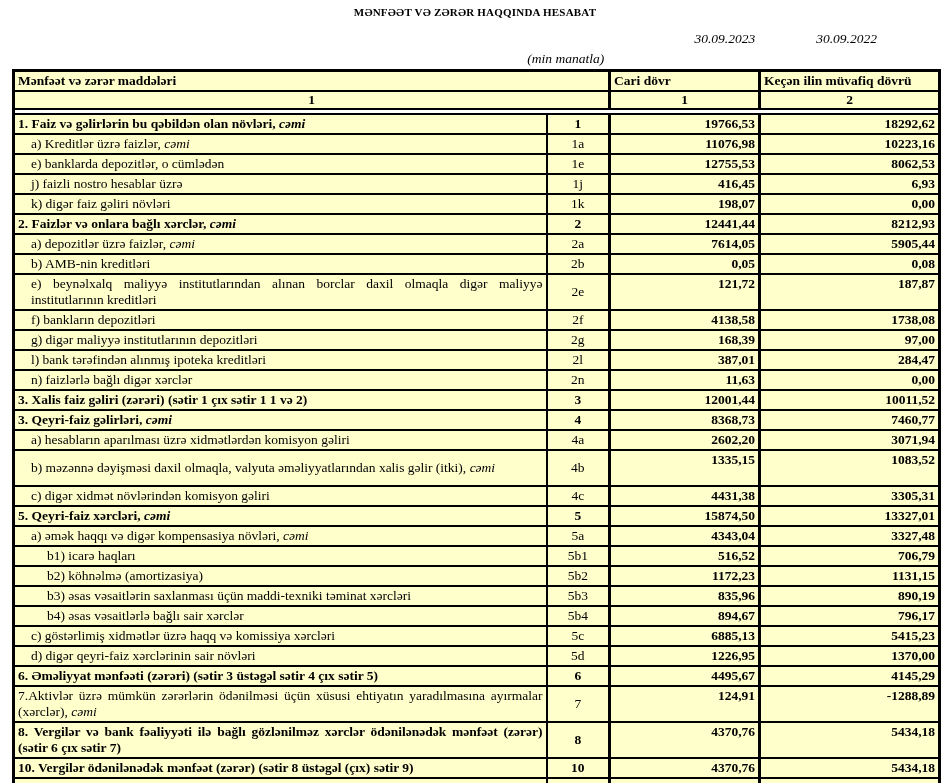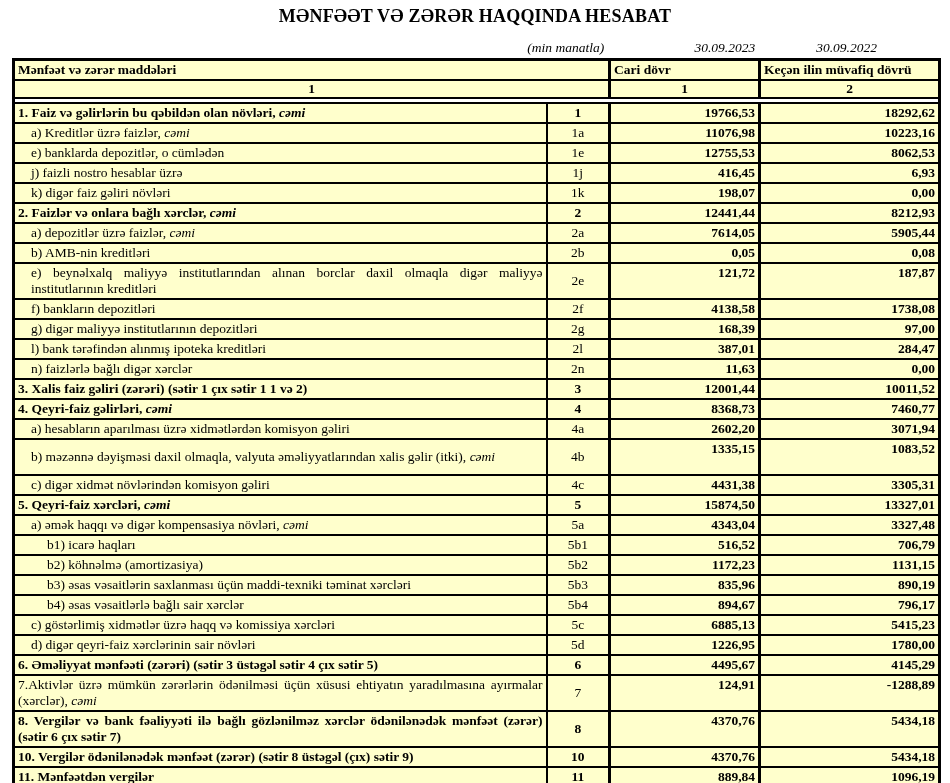--- a/index.html
+++ b/index.html
@@ -4,28 +4,28 @@
 <style>
   html, body { margin:0; padding:0; }
   body {
     width:950px; height:783px; background:#ffffff; overflow:hidden;
     font-family:"Liberation Serif", serif; color:#000;
   }
   .page { position:relative; width:950px; height:783px; }
 
   .report-title {
     margin:6px 0 0 0; text-align:center;
-    font-size:18px; font-weight:bold; letter-spacing:.2px;
+    font-size:11px; font-weight:bold; letter-spacing:.2px;
   }
 
   .meta-row {
     display:flex; margin:14px 0 3px 12px; width:926px;
     font-style:italic; font-size:13.5px; line-height:14px;
   }
-  .meta-unit  { width:596px; text-align:right; padding-right:2px; }
+  .meta-unit  { width:596px; text-align:right; padding-right:2px;margin-top:20px; }
   .meta-cur   { width:150px; text-align:right; padding-right:2px; }
   .meta-prev  { width:180px; text-align:center; padding-right:2px; }
 
   table.pl {
     border-collapse:collapse; table-layout:fixed;
     margin-left:12px; width:926px;
     background:#FFFFCC;
     border:3px solid #000;
     font-size:13.5px;
   }
@@ -171,21 +171,21 @@
           <td class="val thick-l">11,63</td>
           <td class="val thick-l">0,00</td>
         </tr>
         <tr class="single">
           <td class="label lv0 bold"><span>3. Xalis faiz gəliri (zərəri) (sətir 1 çıx sətir 1  1 və 2)</span><em></em></td>
           <td class="code bold">3</td>
           <td class="val thick-l">12001,44</td>
           <td class="val thick-l">10011,52</td>
         </tr>
         <tr class="single">
-          <td class="label lv0 bold"><span>4. Qeyri-faiz gəlirləri, </span><em>cəmi</em></td>
+          <td class="label lv0 bold"><span>3. Qeyri-faiz gəlirləri, </span><em>cəmi</em></td>
           <td class="code bold">4</td>
           <td class="val thick-l">8368,73</td>
           <td class="val thick-l">7460,77</td>
         </tr>
         <tr class="single">
           <td class="label lv1"><span>a) hesabların aparılması üzrə xidmətlərdən komisyon gəliri</span><em></em></td>
           <td class="code">4a</td>
           <td class="val thick-l">2602,20</td>
           <td class="val thick-l">3071,94</td>
         </tr>
@@ -240,21 +240,21 @@
         <tr class="single">
           <td class="label lv1"><span>c) göstərlimiş xidmətlər üzrə haqq və komissiya xərcləri</span><em></em></td>
           <td class="code">5c</td>
           <td class="val thick-l">6885,13</td>
           <td class="val thick-l">5415,23</td>
         </tr>
         <tr class="single">
           <td class="label lv1"><span>d) digər qeyri-faiz xərclərinin sair növləri</span><em></em></td>
           <td class="code">5d</td>
           <td class="val thick-l">1226,95</td>
-          <td class="val thick-l">1780,00</td>
+          <td class="val thick-l">1370,00</td>
         </tr>
         <tr class="single">
           <td class="label lv0 bold"><span>6. Əməliyyat mənfəəti (zərəri) (sətir 3 üstəgəl sətir 4 çıx sətir 5)</span><em></em></td>
           <td class="code bold">6</td>
           <td class="val thick-l">4495,67</td>
           <td class="val thick-l">4145,29</td>
         </tr>
         <tr class="double">
           <td class="label lv0 justify"><span>7.Aktivlər üzrə mümkün zərərlərin ödənilməsi üçün xüsusi ehtiyatın yaradılmasına ayırmalar (xərclər), </span><em>cəmi</em></td>
           <td class="code">7</td>

